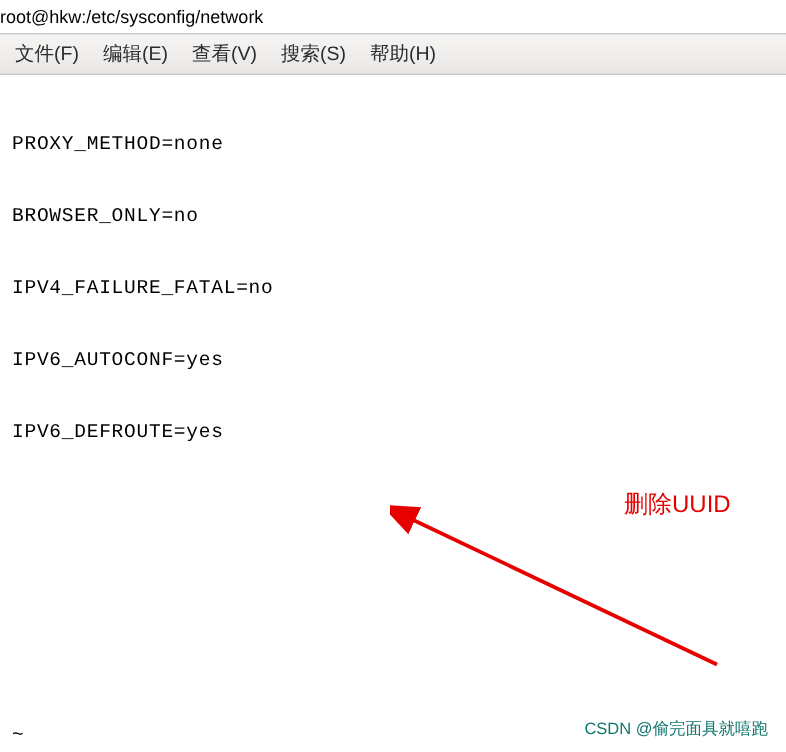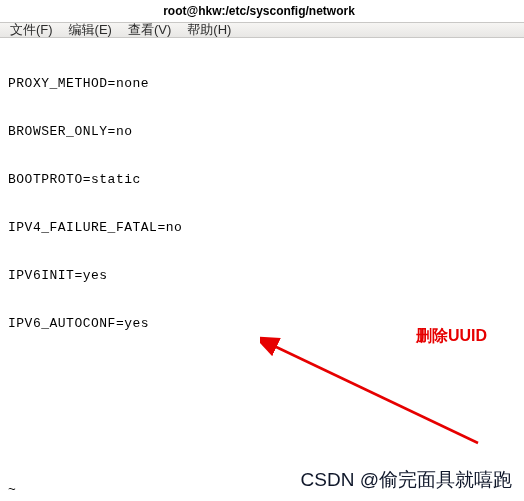--- a/index.html
+++ b/index.html
@@ -12,30 +12,30 @@
       height: 501px;
       background: #ffffff;
       font-family: "Microsoft YaHei", "SimSun", sans-serif;
       font-size: 13px;
       position: relative;
       overflow: hidden;
     }
     .title-bar {
       height: 22px;
       background: #ffffff;
-      text-align: center;
+      text-align: left;
       padding-right: 6px;
-      font-weight: bold;
+      font-weight: normal;
       font-size: 12px;
       line-height: 22px;
       white-space: nowrap;
       overflow: hidden;
     }
     .menu-bar {
-      height: 16px;
+      height: 28px;
       background: linear-gradient(to bottom, #f6f5f3, #e8e7e5);
       border-top: 1px solid #c9c8c6;
       border-bottom: 1px solid #c9c8c6;
       display: flex;
       align-items: center;
       padding: 0 6px;
       gap: 8px;
       font-size: 13px;
       color: #2c2c2c;
     }
@@ -55,64 +55,63 @@
     .content div {
       min-height: 16px;
     }
     .annotation {
       position: absolute;
       top: 326px;
       left: 416px;
       color: #e60000;
       font-size: 16px;
       font-family: "Microsoft YaHei", sans-serif;
-      font-weight: bold;
     }
     .arrow-svg {
       position: absolute;
       top: 335px;
       left: 260px;
       pointer-events: none;
     }
     .watermark {
       position: absolute;
       bottom: 8px;
       right: 12px;
-      font-size: 19px;
-      color: #0f172a;
+      font-size: 11px;
+      color: #0f766e;
       font-family: "Microsoft YaHei", sans-serif;
     }
     .tilde {
       position: absolute;
       bottom: 4px;
       left: 8px;
       font-family: "Courier New", monospace;
       color: #000;
       font-size: 13px;
     }
   </style>
 </head>
 <body>
 
 <div class="title-bar">root@hkw:/etc/sysconfig/network</div>
 
 <div class="menu-bar">
   <span class="menu-item">文件(F)</span>
   <span class="menu-item">编辑(E)</span>
   <span class="menu-item">查看(V)</span>
+  <span class="menu-item">搜索(S)</span>
   <span class="menu-item">帮助(H)</span>
 </div>
 
 <div class="content">
   <div>PROXY_METHOD=none</div>
   <div>BROWSER_ONLY=no</div>
-  <div>BOOTPROTO=static</div>
   <div>IPV4_FAILURE_FATAL=no</div>
-  <div>IPV6INIT=yes</div>
   <div>IPV6_AUTOCONF=yes</div>
+  <div>IPV6_DEFROUTE=yes</div>
   
   
   
   
   
   
   
   
   
   

